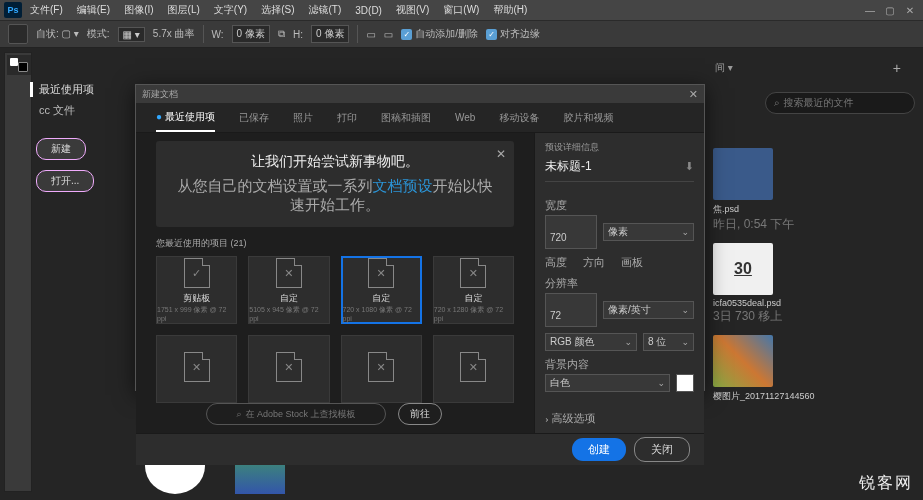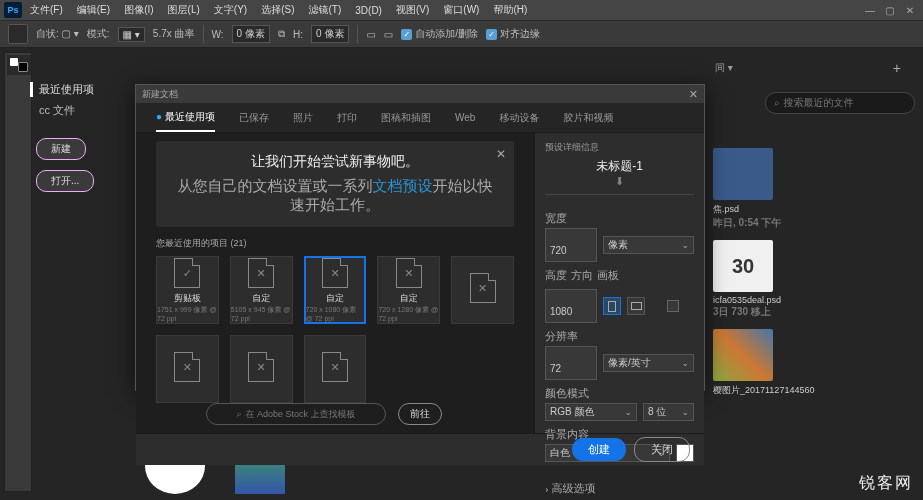--- a/index.html
+++ b/index.html
@@ -53,37 +53,37 @@
 .dlg-left { flex: 1; padding: 8px 20px 8px 20px; position: relative; background: #1e1e1e; }
 .dlg-right { width: 170px; background: #2d2d2d; border-left: 1px solid #1a1a1a; padding: 8px 10px; }
 
 .promo { background: #2d2d2d; padding: 12px 16px; border-radius: 3px; position: relative; margin-bottom: 10px; }
 .promo-close { position: absolute; right: 8px; top: 6px; color: #aaa; cursor: pointer; font-size: 12px; }
 .promo-title { text-align: center; font-size: 14px; color: #eee; margin-bottom: 6px; }
 .promo-sub { text-align: center; font-size: 15px; color: #aaa; }
 .promo-link { color: #2b94d6; }
 
 .preset-label { font-size: 9px; color: #aaa; margin-bottom: 6px; }
-.preset-grid { display: grid; grid-template-columns: repeat(5, 1fr); gap: 11px; }
+.preset-grid { display: grid; grid-template-columns: repeat(4, 1fr); gap: 11px; }
 .preset { height: 68px; background: #2d2d2d; border: 1px solid #3a3a3a; display: flex; flex-direction: column; align-items: center; justify-content: center; cursor: pointer; position: relative; }
 .preset.selected { border: 2px solid #1473e6; }
 .preset-icon { width: 26px; height: 30px; border: 1px solid #888; margin-bottom: 4px; position: relative; }
 .preset-icon::before { content: ''; position: absolute; right: -1px; top: -1px; width: 7px; height: 7px; background: #2d2d2d; border-left: 1px solid #888; border-bottom: 1px solid #888; }
 .preset-icon-x::after { content: '✕'; position: absolute; left: 50%; top: 50%; transform: translate(-50%,-50%); color: #888; font-size: 11px; }
 .preset-icon-check::after { content: '✓'; position: absolute; left: 50%; top: 50%; transform: translate(-50%,-50%); color: #888; font-size: 11px; }
 .preset-name { font-size: 9px; color: #ddd; }
 .preset-dim { font-size: 7px; color: #777; }
 
 .bottom-search { position: absolute; bottom: 8px; left: 70px; display: flex; gap: 12px; align-items: center; }
 .adobe-search { width: 180px; height: 22px; border: 1px solid #555; border-radius: 11px; display: flex; align-items: center; justify-content: center; font-size: 9px; color: #777; gap: 4px; }
 .go-btn { width: 44px; height: 22px; border: 1px solid #888; border-radius: 11px; display: flex; align-items: center; justify-content: center; font-size: 10px; color: #ddd; cursor: pointer; }
 
 
 .dlg-right h4 { font-size: 9px; color: #999; margin-bottom: 4px; font-weight: normal; }
-.doc-title { font-size: 12px; color: #eee; margin-bottom: 16px; display: flex; justify-content: space-between; align-items: center; border-bottom: 1px solid #444; padding-bottom: 6px; flex-direction: column; }
+.doc-title { font-size: 12px; color: #eee; margin-bottom: 16px; display: flex; justify-content: space-between; align-items: center; border-bottom: 1px solid #444; padding-bottom: 6px; }
 .doc-save-icon { color: #888; font-size: 11px; cursor: pointer; }
 .field-row { display: flex; gap: 6px; margin-bottom: 6px; align-items: center; }
 .field-label { font-size: 11px; color: #aaa; margin-bottom: 2px; margin-top: 4px; }
 .num-input { width: 52px; height: 18px; background: #383838; border: 1px solid #555; color: #ccc; font-size: 10px; padding: 16px 4px; }
 .unit-sel { flex: 1; height: 18px; background: #383838; border: 1px solid #555; color: #ccc; font-size: 10px; padding: 0 4px; display: flex; align-items: center; justify-content: space-between; cursor: pointer; }
 .unit-sel::after { content: '⌄'; color: #aaa; font-size: 9px; }
 .orient-btn { width: 18px; height: 18px; border: 1px solid #555; background: #383838; cursor: pointer; display: flex; align-items: center; justify-content: center; }
 .orient-btn.active { border-color: #1473e6; background: #2a4860; }
 .orient-i { width: 8px; height: 11px; border: 1px solid #aaa; }
 .orient-i.h { width: 11px; height: 8px; }
@@ -95,23 +95,23 @@
 .dlg-buttons { height: 32px; display: flex; align-items: center; justify-content: flex-end; gap: 8px; padding: 0 14px; background: #2d2d2d; border-top: 1px solid #1a1a1a; }
 .btn-create { padding: 4px 16px; background: #1473e6; color: #fff; border-radius: 11px; font-size: 11px; cursor: pointer; }
 .btn-close { padding: 4px 16px; border: 1px solid #888; border-radius: 11px; font-size: 11px; color: #ddd; cursor: pointer; }
 
 
 .watermark { position: absolute; right: 10px; bottom: 6px; font-size: 16px; color: #eee; font-weight: 300; letter-spacing: 2px; }
 
 
 .right-files { position: absolute; right: 30px; top: 100px; width: 180px; }
 .rf-item { margin-bottom: 10px; }
-.rf-thumb { width: 60px; height: 52px; background: #ccc; border-radius: 2px; margin-bottom: 3px; font-size: 20px; display: flex; align-items: center; justify-content: center; color: #333; }
+.rf-thumb { width: 60px; height: 52px; background: #ccc; border-radius: 2px; margin-bottom: 3px; font-size: 16px; display: flex; align-items: center; justify-content: center; color: #333; text-decoration: underline; }
 .rf-name { font-size: 9px; color: #ccc; }
-.rf-meta { font-size: 10px; color: #777; font-weight: bold; }
+.rf-meta { font-size: 12px; color: #777; }
 </style>
 </head>
 <body>
 
 <div class="menubar">
   <div class="ps-logo">Ps</div>
   <div class="menu-item">文件(F)</div>
   <div class="menu-item">编辑(E)</div>
   <div class="menu-item">图像(I)</div>
   <div class="menu-item">图层(L)</div>
@@ -272,42 +272,30 @@
         <h4>预设详细信息</h4>
         <div class="doc-title">
           <span>未标题-1</span>
           <span class="doc-save-icon">⬇</span>
         </div>
         <div class="field-label">宽度</div>
         <div class="field-row">
           <div class="num-input">720</div>
           <div class="unit-sel">像素</div>
         </div>
-        <div class="field-row" style="gap:4px">
+        <div class="field-row" style="gap:16px">
           <span class="field-label" style="margin:0">高度</span>
           <span class="field-label" style="margin:0">方向</span>
           <span class="field-label" style="margin:0">画板</span>
-        </div>
-        <div class="field-row">
-          <div class="num-input">1080</div>
-          <div class="orient-btn active">
-              <div class="orient-i"></div>
-            </div>
-          <div class="orient-btn">
-              <div class="orient-i h"></div>
-            </div>
-          <div style="width:10px"></div>
-          <div class="artboard-check"></div>
         </div>
         <div class="field-label">分辨率</div>
         <div class="field-row">
           <div class="num-input">72</div>
           <div class="unit-sel">像素/英寸</div>
         </div>
-        <div class="field-label">颜色模式</div>
         <div class="field-row">
           <div class="unit-sel" style="flex:2">RGB 颜色</div>
           <div class="unit-sel" style="flex:1">8 位</div>
         </div>
         <div class="field-label">背景内容</div>
         <div class="field-row">
           <div class="unit-sel">白色</div>
           <div class="color-swatch"></div>
         </div>
         <div class="advanced">高级选项</div>

